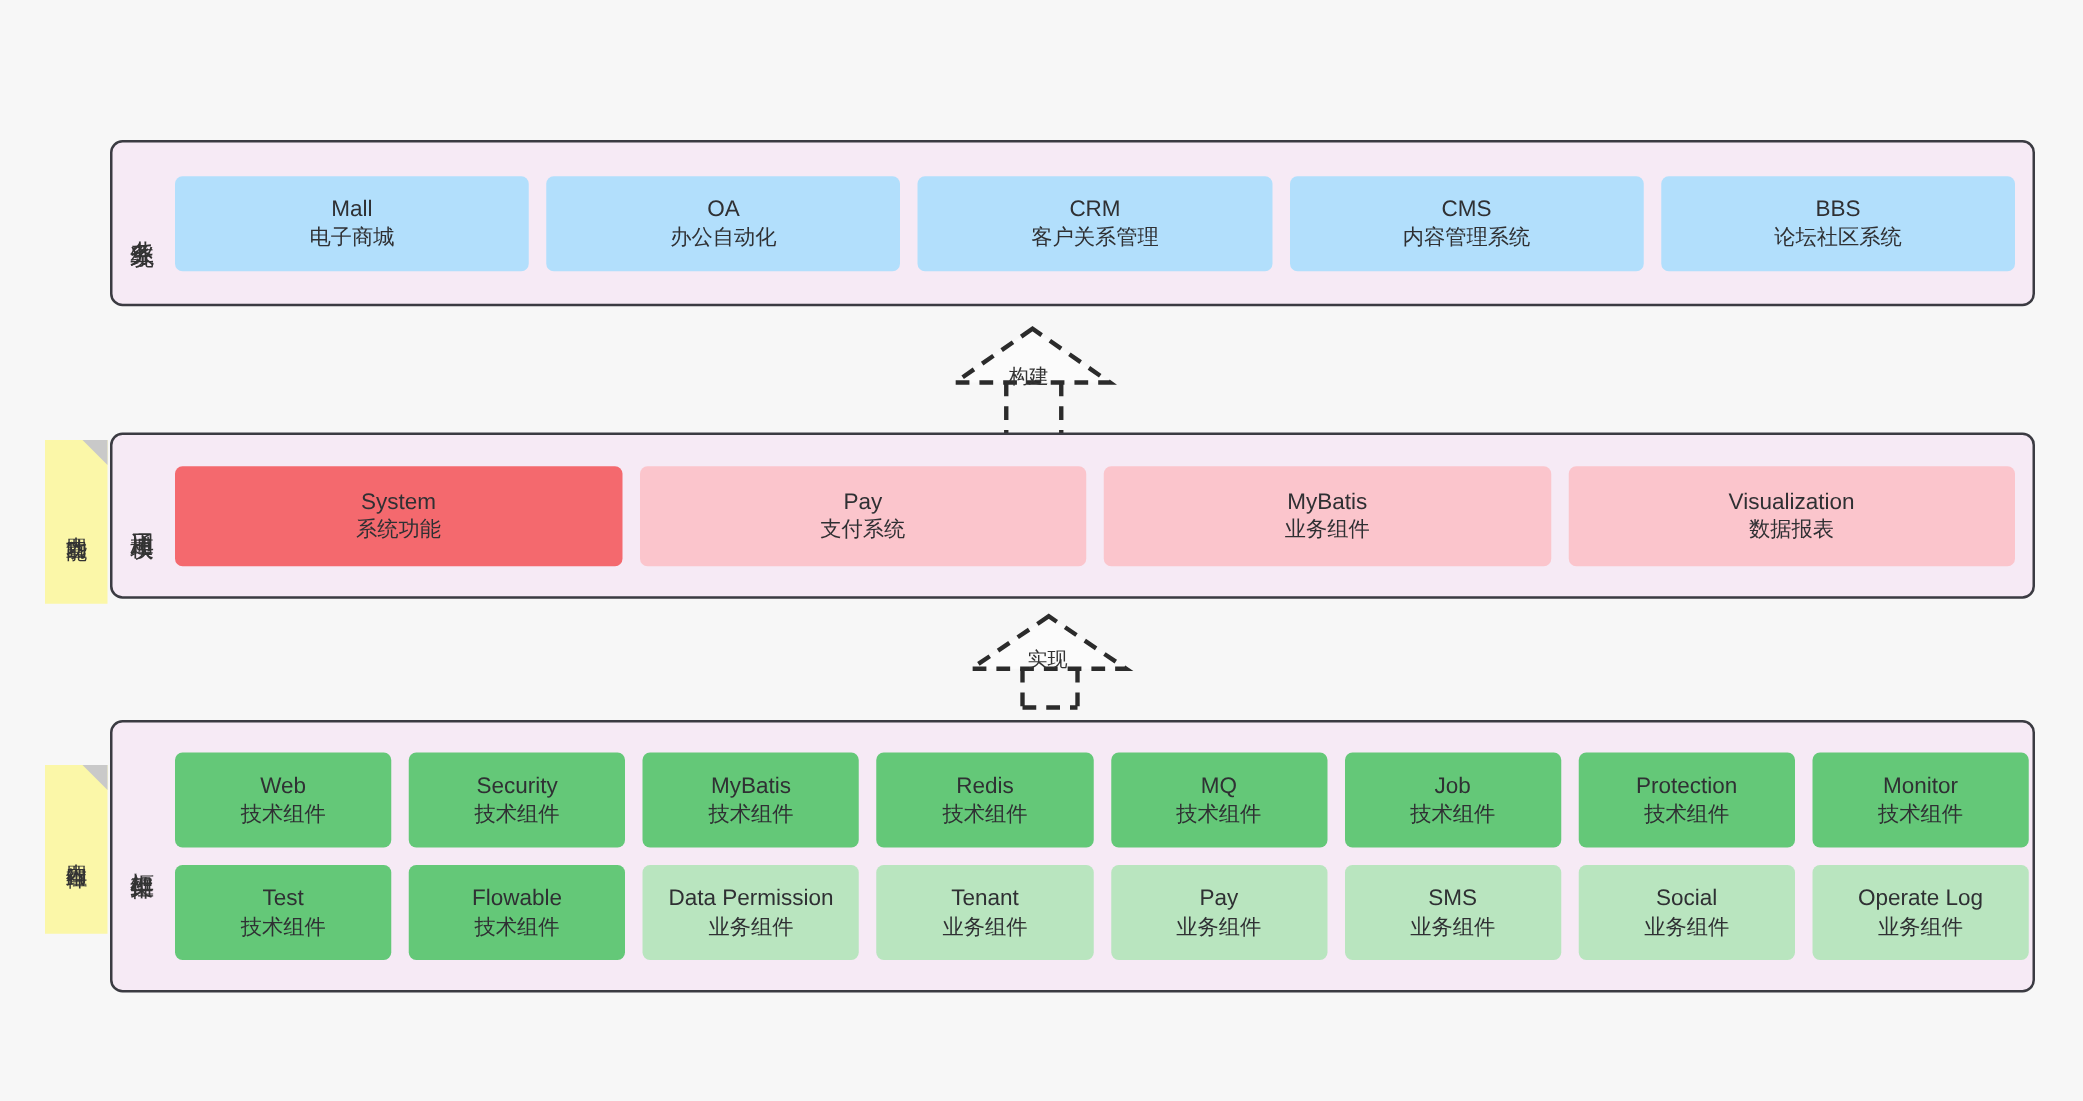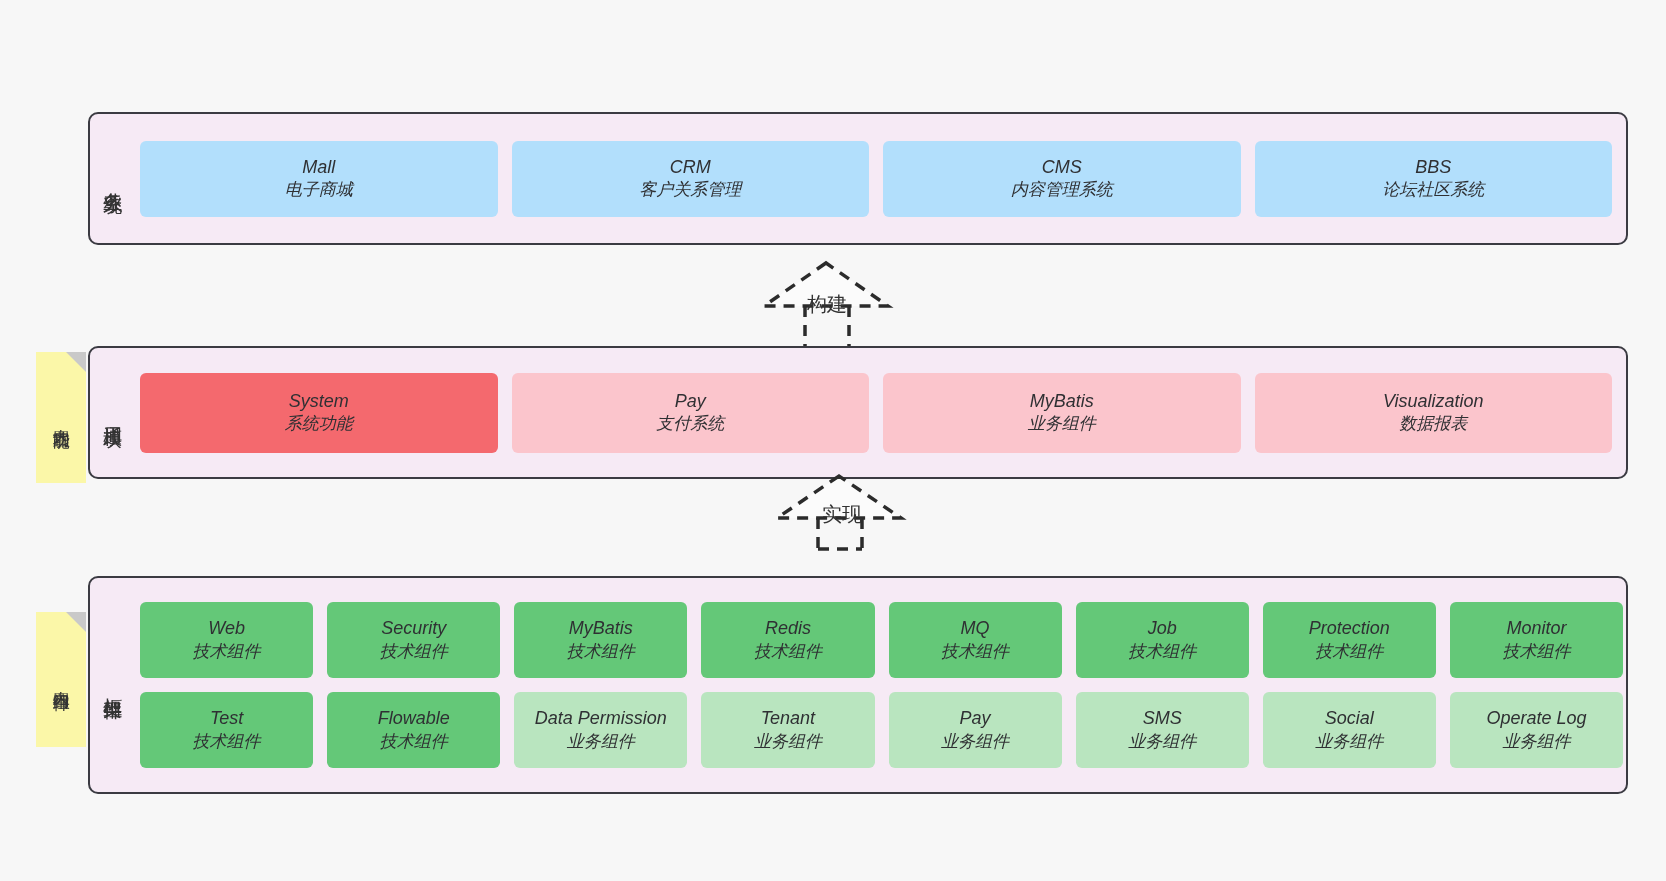--- a/index.html
+++ b/index.html
@@ -36,21 +36,20 @@
     text-orientation: upright;
     white-space: nowrap;
     user-select: none;
   }
   .layer-body {
     flex: 1 1 auto;
     display: flex;
     align-items: center;
     padding: 0 14px 0 4px;
     gap: 14px;
-    font-style: italic;
   }
   .layer-body.two-rows {
     flex-direction: column;
     justify-content: center;
     padding: 14px 3px 14px 4px;
   }
   .row {
     display: flex;
     width: 100%;
     gap: 14px;
@@ -103,38 +102,42 @@
     width: 0; height: 0;
     border-top: 20px solid #c9c9c9;
     border-left: 20px solid transparent;
   }
 
   
   .gen-arrow { position: absolute; }
   .gen-arrow svg { display: block; overflow: visible; }
   .gen-label {
     position: absolute;
-    font-size: 20px;
+    font-size: 16px;
     color: #333;
     background: transparent;
     white-space: nowrap;
     user-select: none;
   }
 </style>
 </head>
 <body>
 
 <div id="stage">
 
   <div class="layer" id="layer-business" style="left:88px; top:112px; width:1540px; height:133px;">
     <div class="layer-title">业务系统</div>
     <div class="layer-body" id="business-cards">
         <div class="card card-blue">
           <div class="en">Mall</div>
           <div class="cn">电子商城</div>
+        </div>
+        <div class="card card-blue">
+          <div class="en">OA</div>
+          <div class="cn">办公自动化</div>
         </div>
         <div class="card card-blue">
           <div class="en">CRM</div>
           <div class="cn">客户关系管理</div>
         </div>
         <div class="card card-blue">
           <div class="en">CMS</div>
           <div class="cn">内容管理系统</div>
         </div>
         <div class="card card-blue">
@@ -174,21 +177,21 @@
           <div class="en">MyBatis</div>
           <div class="cn">业务组件</div>
         </div>
         <div class="card card-pink">
           <div class="en">Visualization</div>
           <div class="cn">数据报表</div>
         </div>
       </div>
   </div>
 
-  <div class="gen-arrow" style="left:770px; top:471px; width:140px; height:80px;">
+  <div class="gen-arrow" style="left:770px; top:488px; width:140px; height:80px;">
     <svg width="140" height="80" viewBox="0 0 140 80" aria-hidden="true">
       <path d="M69 5 L7 47 L131 47 Z" fill="#fbfbfb" stroke="#2b2b2b" stroke-width="3.5" stroke-dasharray="11 8" stroke-linejoin="miter"></path>
       <path d="M48 47 L48 78 M92 47 L92 78 M48 78 L92 78" fill="none" stroke="#2b2b2b" stroke-width="3.5" stroke-dasharray="11 8"></path>
     </svg>
     <span class="gen-label" style="left:52px; top:30px;">实现</span>
   </div>
 
   <div class="sticky" style="left:36px; top:612px; height:135px;">
     <span class="fold"></span>
     <span>内置组件</span>

